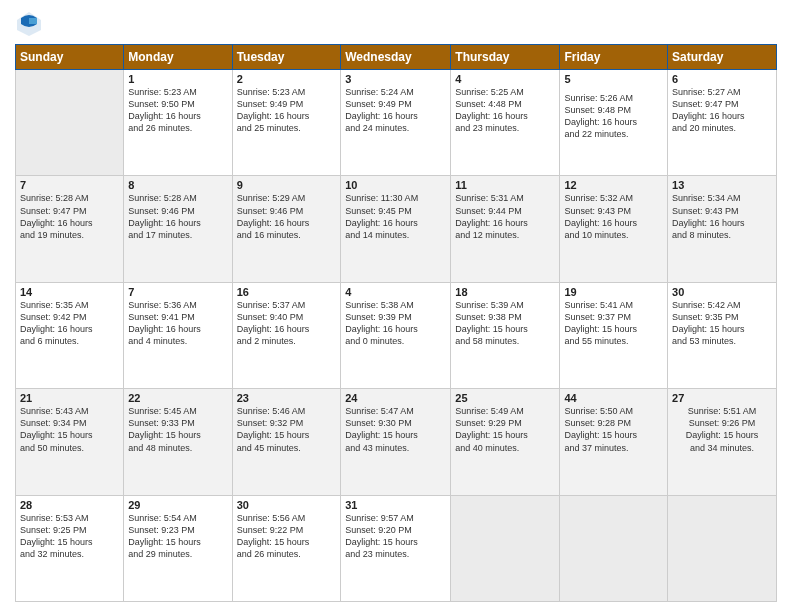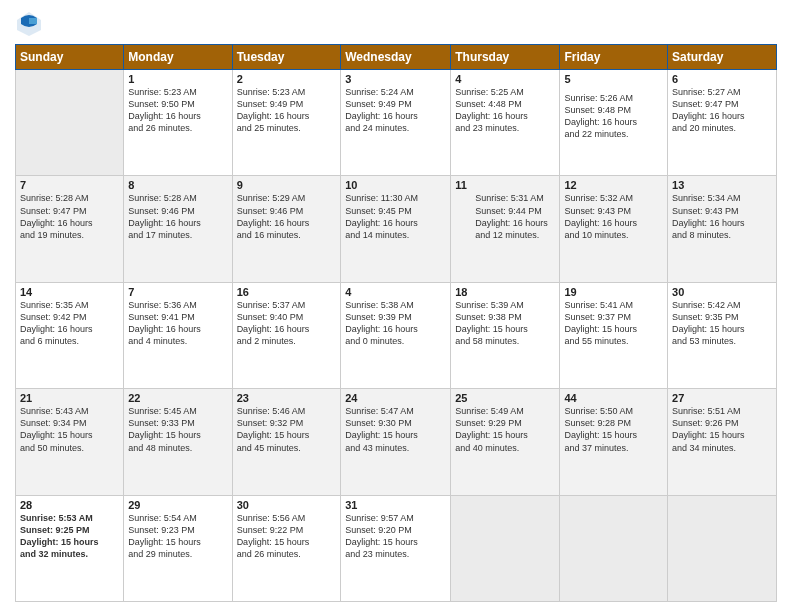--- a/index.html
+++ b/index.html
@@ -212,21 +212,21 @@
           </td>
           <td>
             <span class="day-number">10</span>
             <div class="day-info" style="white-space: pre-line;">Sunrise: 11:30 AM
 Sunset: 9:45 PM
 Daylight: 16 hours
 and 14 minutes.</div>
           </td>
           <td>
             <span class="day-number">11</span>
-            <div class="day-info" style="white-space: pre-line; margin-left: 20px;">Sunrise: 5:31 AM
+            <div class="day-info" style="white-space: pre-line;">Sunrise: 5:31 AM
 Sunset: 9:44 PM
 Daylight: 16 hours
 and 12 minutes.</div>
           </td>
           <td>
             <span class="day-number">12</span>
             <div class="day-info" style="white-space: pre-line;">Sunrise: 5:32 AM
 Sunset: 9:43 PM
 Daylight: 16 hours
 and 10 minutes.</div>
@@ -328,30 +328,30 @@
           </td>
           <td>
             <span class="day-number">44</span>
             <div class="day-info" style="white-space: pre-line;">Sunrise: 5:50 AM
 Sunset: 9:28 PM
 Daylight: 15 hours
 and 37 minutes.</div>
           </td>
           <td>
             <span class="day-number">27</span>
-            <div class="day-info" style="white-space: pre-line;">Sunrise: 5:51 AM
+            <div class="day-info" style="white-space: pre-line; text-align: center;">Sunrise: 5:51 AM
 Sunset: 9:26 PM
 Daylight: 15 hours
 and 34 minutes.</div>
           </td>
         </tr>
         <tr>
           <td>
             <span class="day-number">28</span>
-            <div class="day-info" style="white-space: pre-line; font-weight: bold;">Sunrise: 5:53 AM
+            <div class="day-info" style="white-space: pre-line;">Sunrise: 5:53 AM
 Sunset: 9:25 PM
 Daylight: 15 hours
 and 32 minutes.</div>
           </td>
           <td>
             <span class="day-number">29</span>
             <div class="day-info" style="white-space: pre-line;">Sunrise: 5:54 AM
 Sunset: 9:23 PM
 Daylight: 15 hours
 and 29 minutes.</div>

